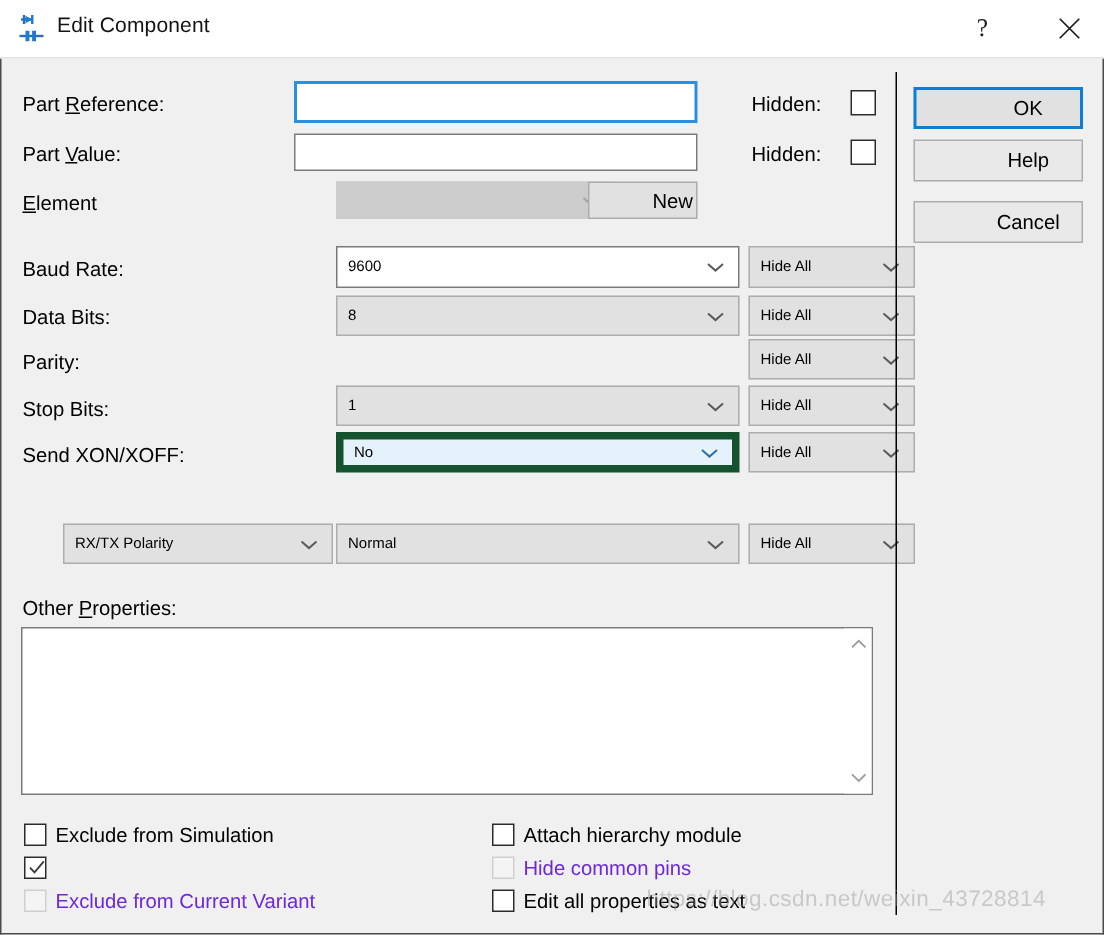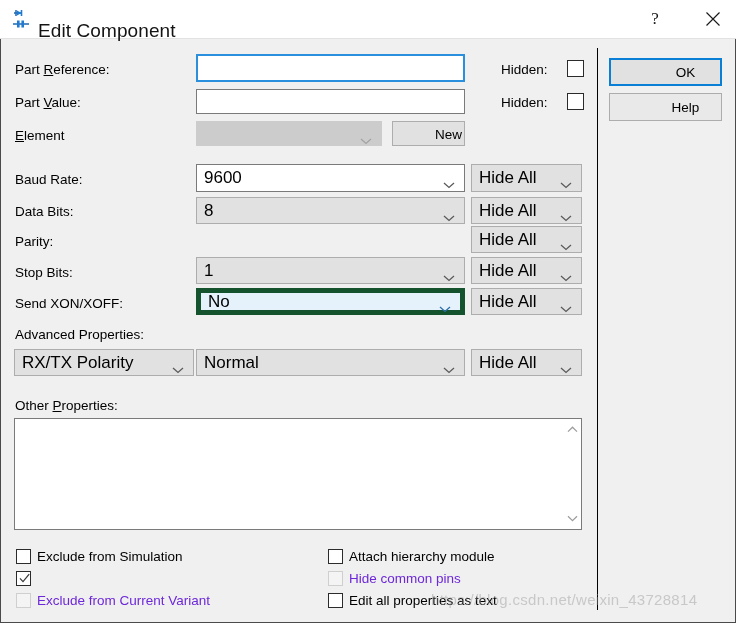--- a/index.html
+++ b/index.html
@@ -38,22 +38,22 @@
     background: #ffffff;
     border-bottom: 1px solid #e2e2e2;
   }
   #title-icon {
     position: absolute;
     left: 10px; top: 8px;
     width: 22px; height: 22px;
   }
   #title-text {
     position: absolute;
-    left: 38px; top: 20px;
-    font-size: 19px;
+    left: 38px; top: 8px;
+    font-size: 14px;
     color: #141414;
     letter-spacing: .1px;
     white-space: nowrap;
   }
   .titlebtn {
     position: absolute;
     top: 0;
     width: 46px;
     height: 38px;
     cursor: default;
@@ -85,23 +85,24 @@
     border: 1px solid #7a7a7a;
     box-sizing: border-box;
   }
   .textbox.focused { border: 2px solid #2a8fdd; }
 
   .combo {
     position: absolute;
     background: #e1e1e1;
     border: 1px solid #adadad;
     box-sizing: border-box;
-    font-size: 17px;
+    font-size: 10px;
     color: #000000;
     cursor: default;
+    margin-left: 28px;
   }
   .combo .cval {
     position: absolute;
     left: 7px; top: 50%;
     transform: translateY(-50%);
     white-space: nowrap;
   }
   .combo .arrow {
     position: absolute;
     right: 9px; top: 50%;
@@ -340,21 +341,20 @@
   </div>
   <div class="combo" style="left:470px; top:288px; width:111px; height:27px;">
     <span class="cval">Hide All</span>
     <span class="arrow">
       <svg width="12" height="8" viewBox="0 0 12 8">
           <path d="M1 2 L6 6.4 L11 2" stroke="#5a5a5a" stroke-width="1.3" fill="none"></path>
         </svg>
     </span>
   </div>
 
-  <div class="lbl" style="left:14px; top:327px;">Advanced Properties:</div>
   <div class="combo" style="left:13px; top:349px; width:180px; height:27px;text-align:center;">
     <span class="cval">RX/TX Polarity</span>
     <span class="arrow">
       <svg width="12" height="8" viewBox="0 0 12 8">
           <path d="M1 2 L6 6.4 L11 2" stroke="#5a5a5a" stroke-width="1.3" fill="none"></path>
         </svg>
     </span>
   </div>
   <div class="combo" style="left:195px; top:349px; width:269px; height:27px;">
     <span class="cval">Normal</span>
@@ -393,20 +393,23 @@
   </div>
 
   <div id="vdivider"></div>
 
   <div class="btn default" style="left:608px; top:58px; width:113px; height:28px;">
     <span>OK</span>
   </div>
   <div class="btn lightface" style="left:608px; top:93px; width:113px; height:28px;">
     <span>Help</span>
   </div>
+  <div class="btn lightface" style="left:608px; top:134px; width:113px; height:28px;">
+    <span>Cancel</span>
+  </div>
 
   <div class="cb" style="left:15px; top:549px;"></div>
   <div class="lbl" style="left:36px; top:549px;">Exclude from Simulation</div>
 
   <div class="cb" style="left:15px; top:571px;">
     <span class="tick">
       <svg width="13" height="13" viewBox="0 0 13 13">
           <path d="M2 6.4 L5 9.6 L11.2 2.2" stroke="#3a3a3a" stroke-width="1.25" fill="none"></path>
         </svg>
     </span>

